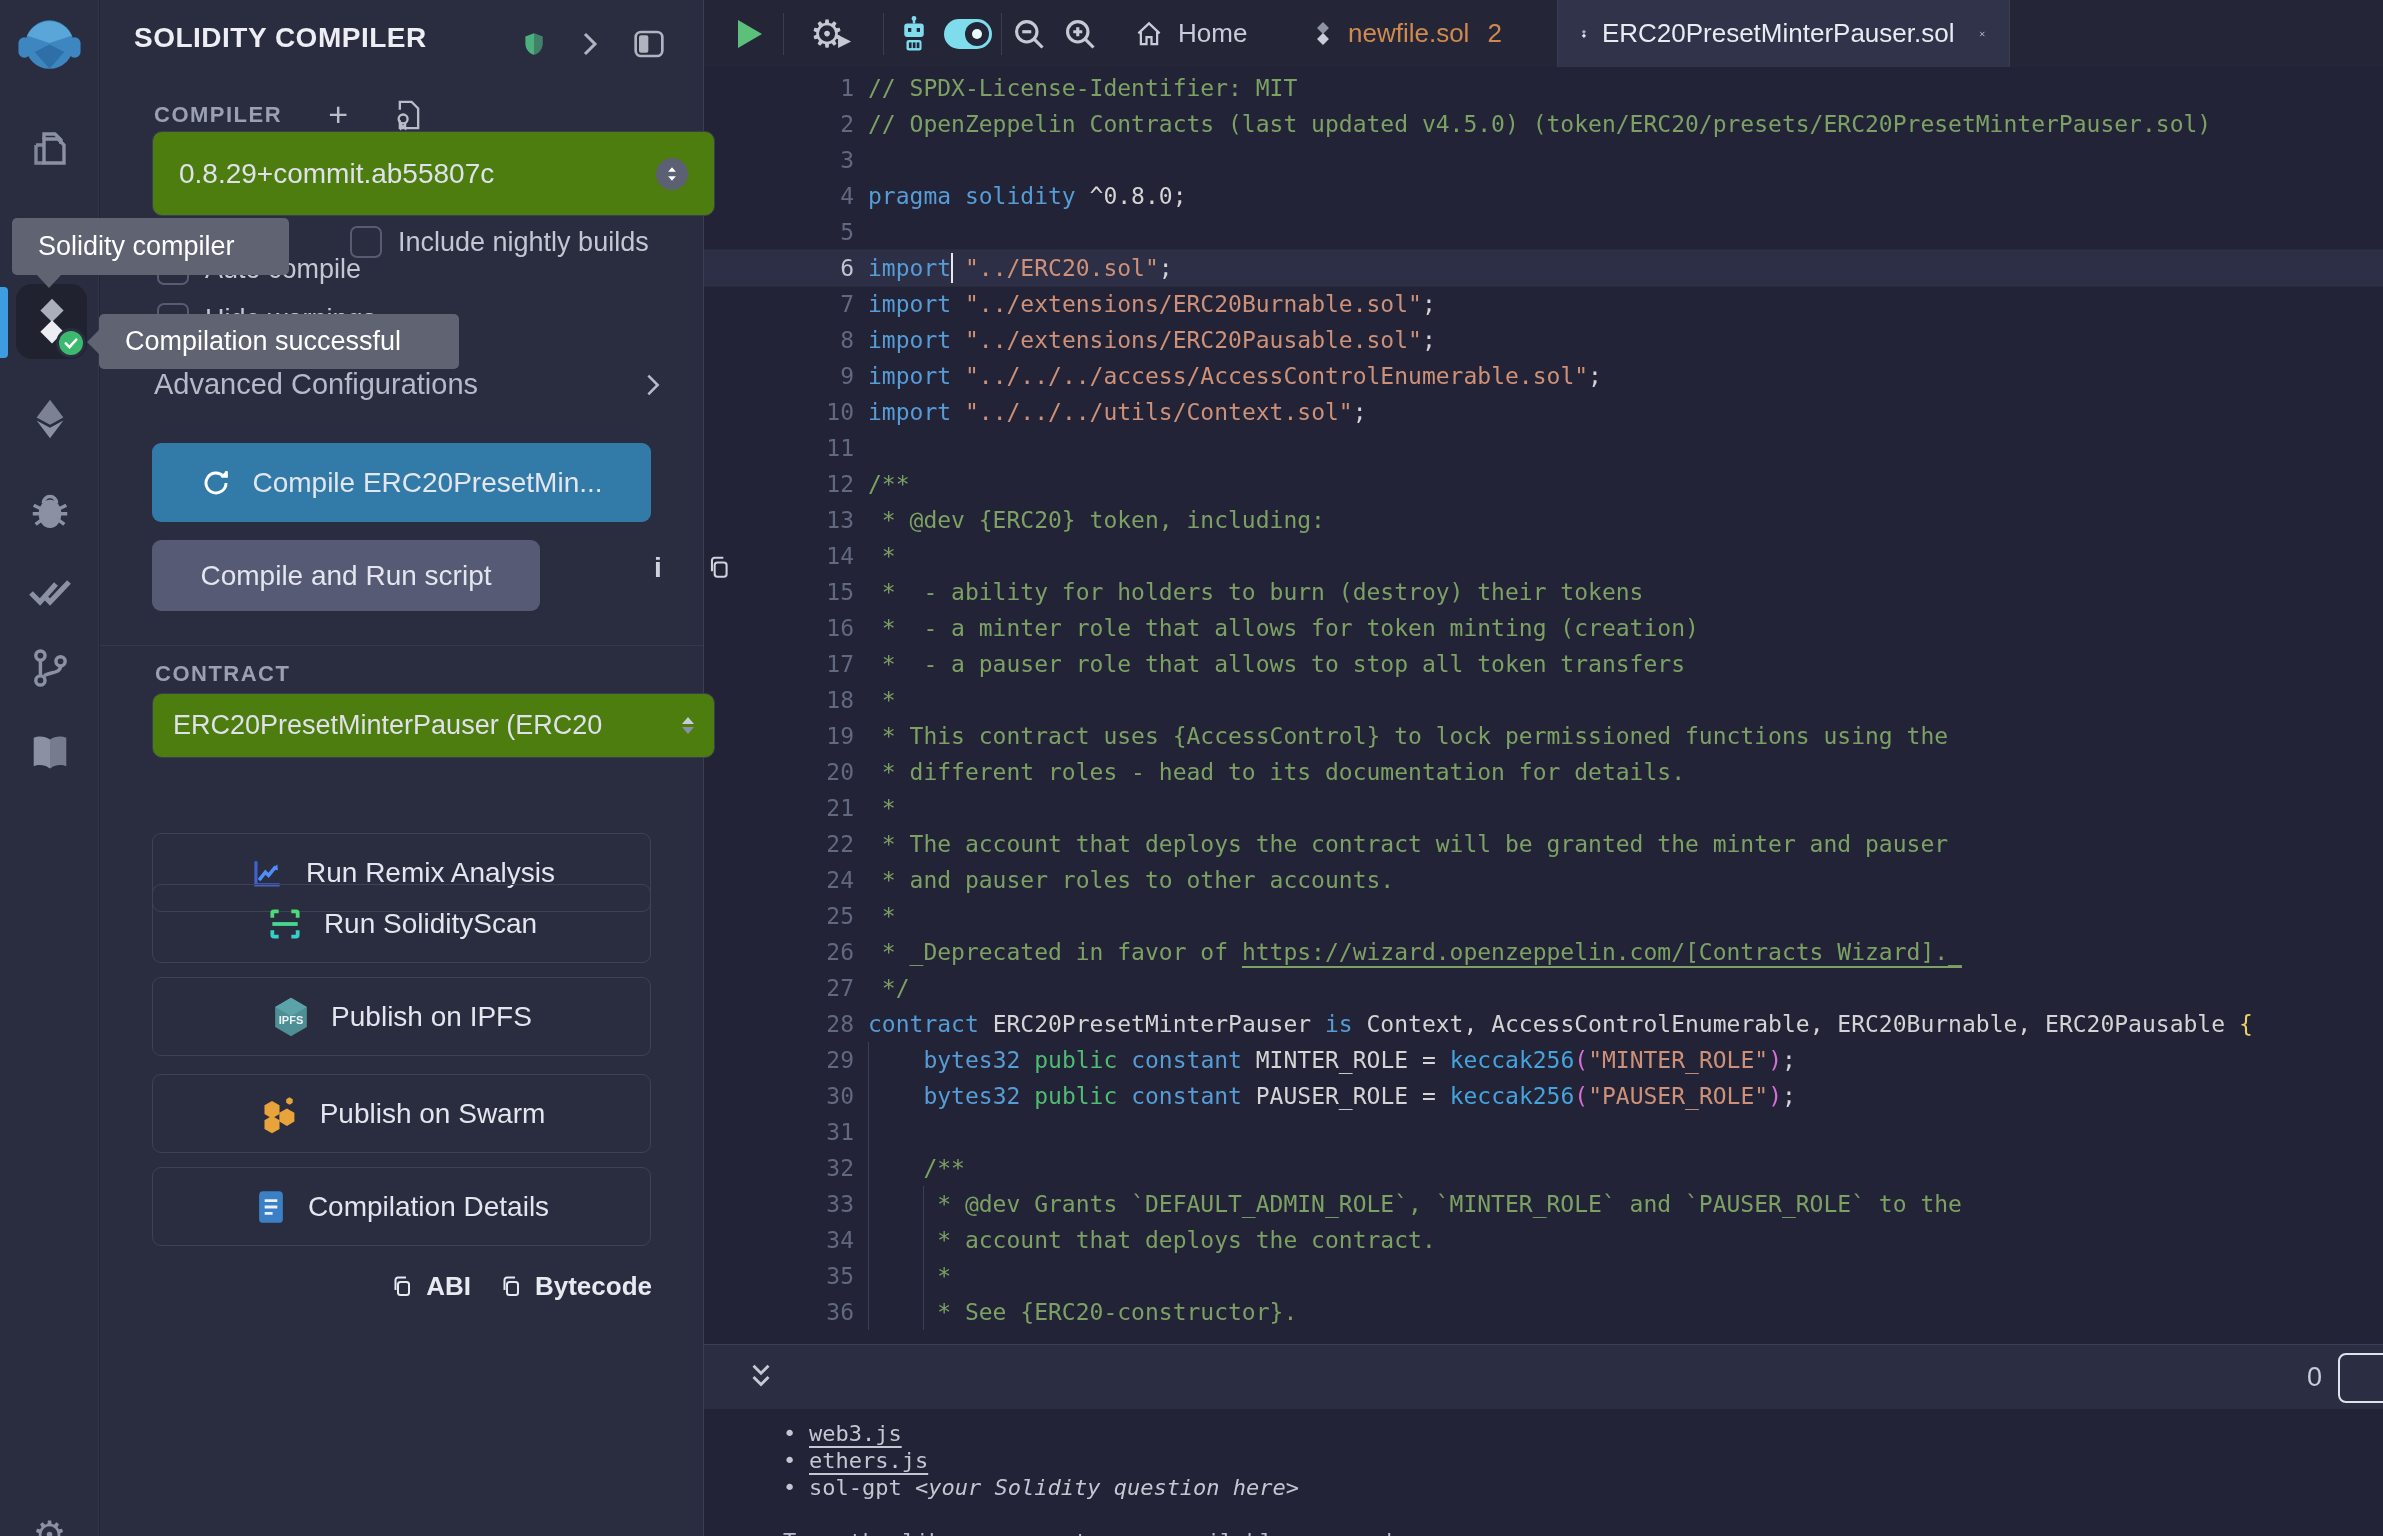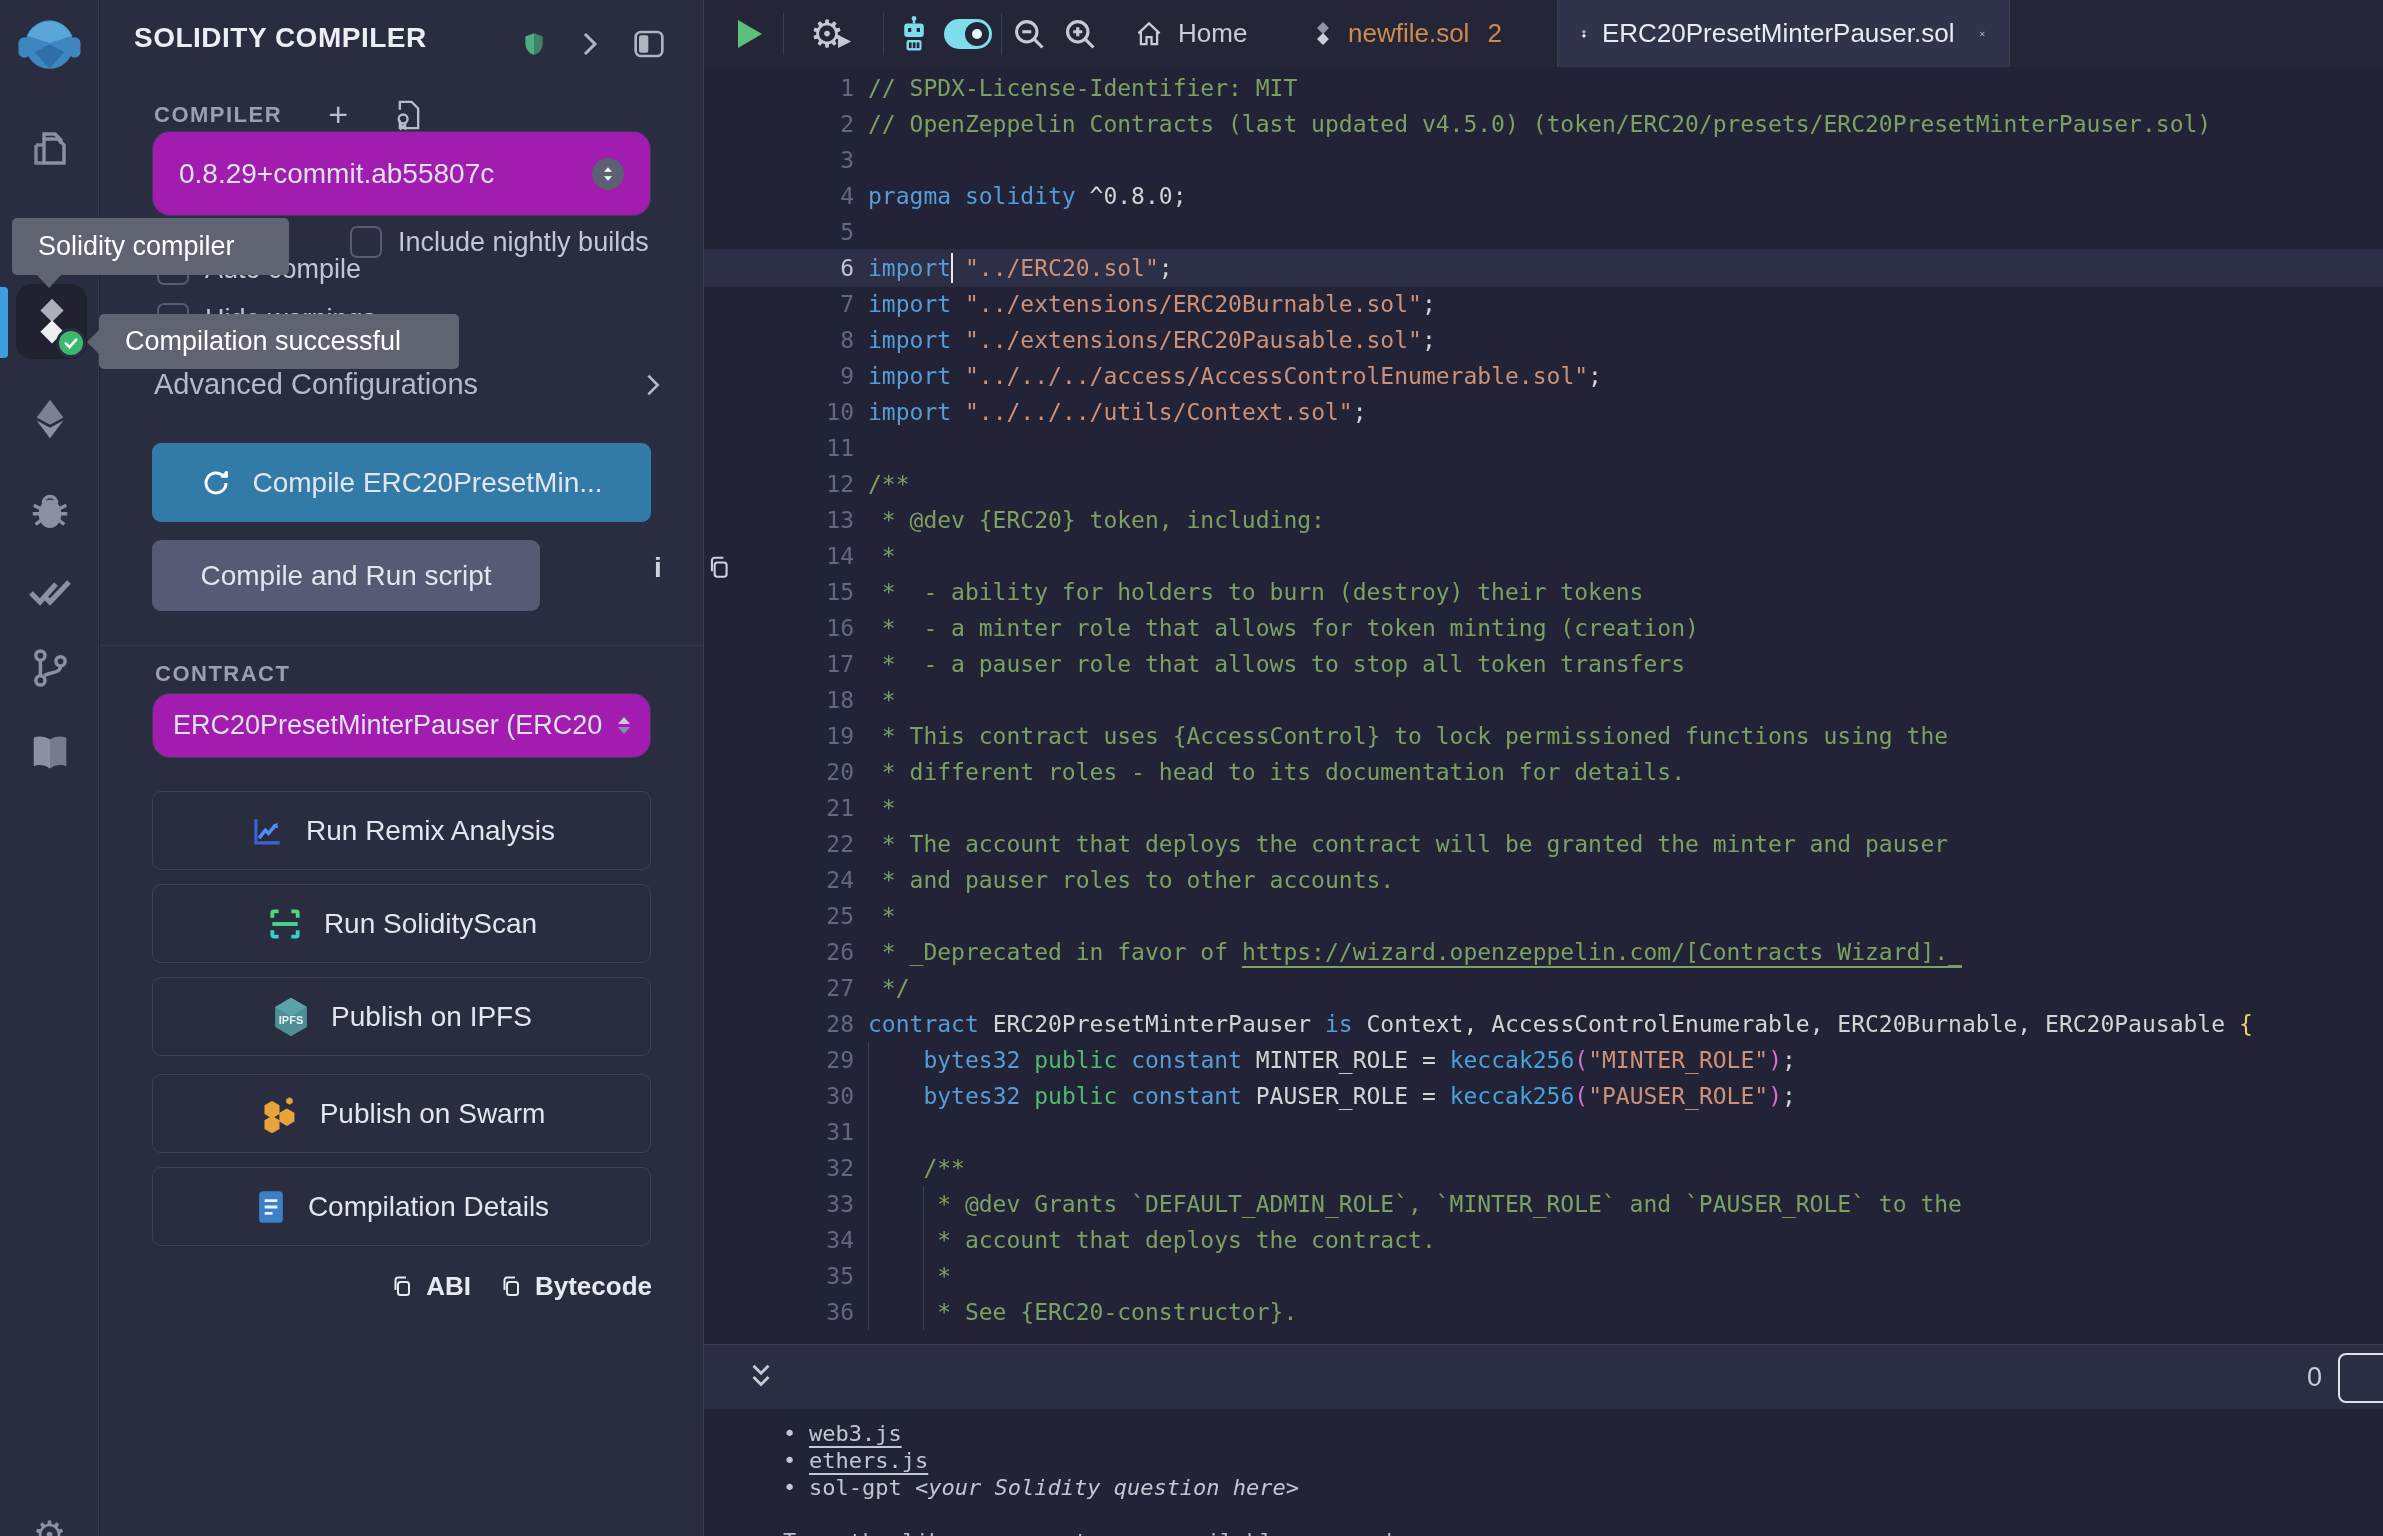--- a/index.html
+++ b/index.html
@@ -20,22 +20,22 @@
     display:flex; align-items:center; justify-content:center; }
 
   
   #side-panel { position:absolute; left:100px; top:0; width:603px; height:1537px;
     background:#2a2c3f; z-index:1; }
   #panel-title { position:absolute; left:34px; top:22px; font-size:28px; font-weight:600;
     letter-spacing:0.5px; color:#eceef4; }
   #hdr-icons { position:absolute; right:38px; top:28px; display:flex; gap:32px; align-items:center; }
   .lbl-caps { font-size:22px; font-weight:600; letter-spacing:1.5px; color:#9aa0b2; }
   #compiler-row { position:absolute; left:54px; top:95px; display:flex; gap:46px; align-items:center; }
-  .select-box { position:absolute; left:52px; width:499px; background:#a21caf;
-    border:1px solid #3a3e52; border-radius:18px; color:#dfe2ea; font-size:28px;
+  .select-box { position:absolute; left:52px; width:563px; background:#4d7c0f;
+    border:1px solid #3a3e52; border-radius:10px; color:#dfe2ea; font-size:28px;
     display:flex; align-items:center; cursor:pointer; }
   #version-select { top:131px; height:85px; padding:0 26px; }
   #spin-circle { margin-left:auto; width:32px; height:32px; border-radius:50%;
     background:#5c6073; display:flex; flex-direction:column; align-items:center; justify-content:center; gap:2px; }
   .tri-up { width:0;height:0;border-left:6px solid transparent;border-right:6px solid transparent;border-bottom:7px solid #fff; }
   .tri-dn { width:0;height:0;border-left:6px solid transparent;border-right:6px solid transparent;border-top:7px solid #fff; }
   .chk-row { position:absolute; display:flex; align-items:center; gap:16px; }
   .chk { width:32px; height:32px; border:2px solid #565c72; border-radius:7px; background:transparent; }
   .chk-lbl { font-size:27px; color:#c3c7d3; }
   #adv-row { position:absolute; left:54px; right:40px; top:368px; display:flex;
@@ -47,21 +47,21 @@
   #btn-compile-run { top:540px; width:388px; height:71px; background:#565a75; }
   .btn-outline { background:transparent; border:1px solid #3e4254; }
   #compile-run-extras { position:absolute; left:554px; top:552px; display:flex; gap:44px;
     align-items:center; color:#d0d3dd; }
   #panel-divider { position:absolute; left:0; right:0; top:645px; height:1px; background:#34384c; }
   #contract-label { position:absolute; left:55px; top:661px; }
   #contract-select { top:693px; height:65px; padding:0 20px; font-size:27px; }
   #contract-arrows { margin-left:auto; display:flex; flex-direction:column; gap:3px; align-items:center; }
   #contract-arrows .tri-up { border-bottom-color:#c8ccd8; }
   #contract-arrows .tri-dn { border-top-color:#8a8fa3; }
-  #btn-analysis { top:791px; } #btn-scan { top:884px; } #btn-ipfs { top:977px; }
+  #btn-analysis { top:833px; } #btn-scan { top:884px; } #btn-ipfs { top:977px; }
   #btn-swarm { top:1074px; } #btn-details { top:1167px; }
   #abi-row { position:absolute; right:51px; top:1271px; display:flex; gap:28px; align-items:flex-start; }
   .copy-item { display:flex; gap:12px; align-items:center; font-size:26px; font-weight:700; color:#e8eaf1; cursor:pointer; }
 
   
   .tooltip { position:absolute; background:#5f6372; color:#fff; font-size:27px; font-weight:500;
     display:flex; align-items:center; padding:0 26px; border-radius:5px; z-index:9; }
   #tt-solidity { left:12px; top:218px; width:277px; height:57px; }
   #tt-solidity::after { content:""; position:absolute; left:24px; bottom:-13px;
     border-left:13px solid transparent; border-right:13px solid transparent; border-top:14px solid #5f6372; }

